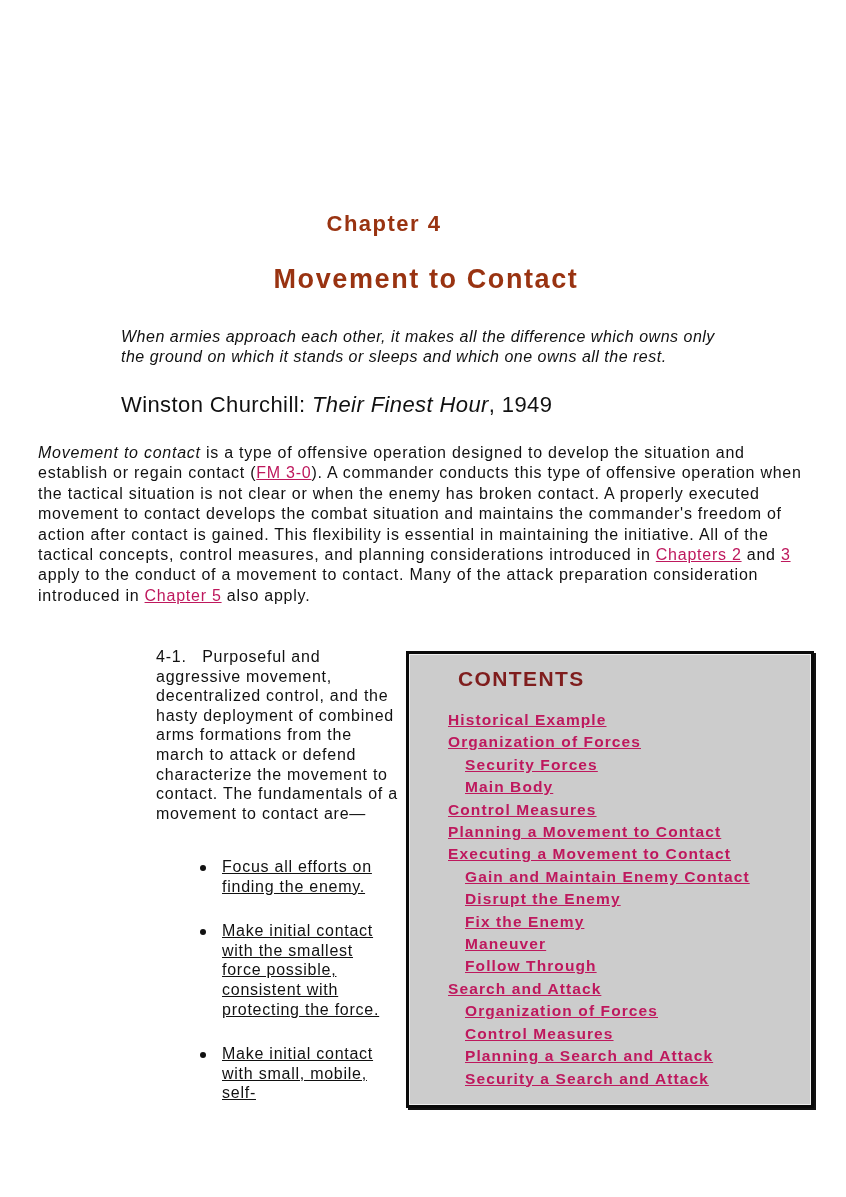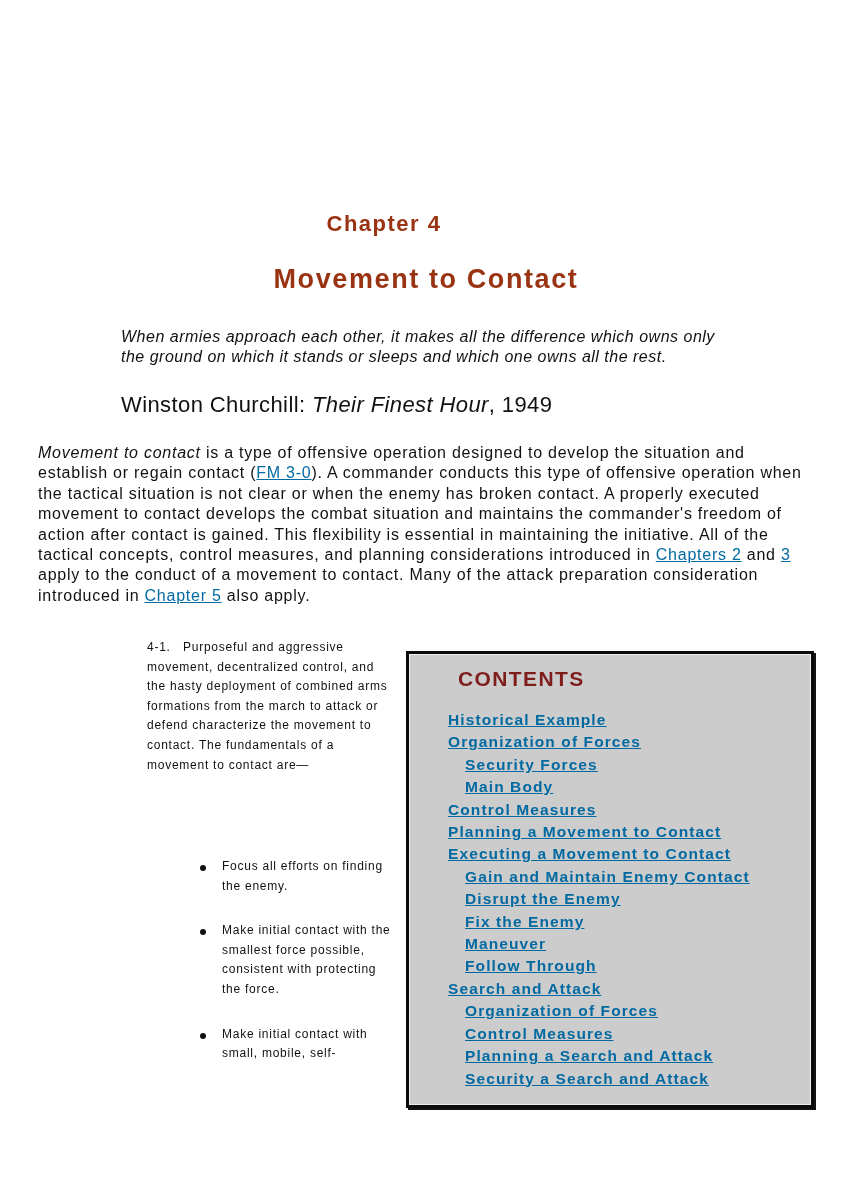--- a/index.html
+++ b/index.html
@@ -61,44 +61,45 @@
       position: absolute;
       top: 443px;
       left: 38px;
       width: 780px;
       font-size: 16px;
       line-height: 20.4px;
       letter-spacing: 0.75px;
       margin: 0;
     }
     a.link {
-      color: #0369a1;
+      color: #be185d;
       text-decoration: underline;
     }
     .para-41 {
       position: absolute;
       top: 635px;
       left: 144px;
       width: 245px;
-      font-size: 12px;
+      font-size: 16px;
       line-height: 19.6px;
       letter-spacing: 0.75px;
-      margin: 3px;
+      margin: 12px;
     }
     .bullets {
       position: absolute;
       top: 857px;
       left: 196px;
       width: 200px;
       margin: 0;
       padding: 0;
       list-style: none;
-      font-size: 12px;
+      font-size: 16px;
       line-height: 19.6px;
       letter-spacing: 0.75px;
+      text-decoration: underline;
     }
     .bullets li {
       position: relative;
       padding-left: 26px;
       margin-bottom: 25px;
     }
     .bullets li .dot {
       position: absolute;
       left: 4px;
       top: 8px;

